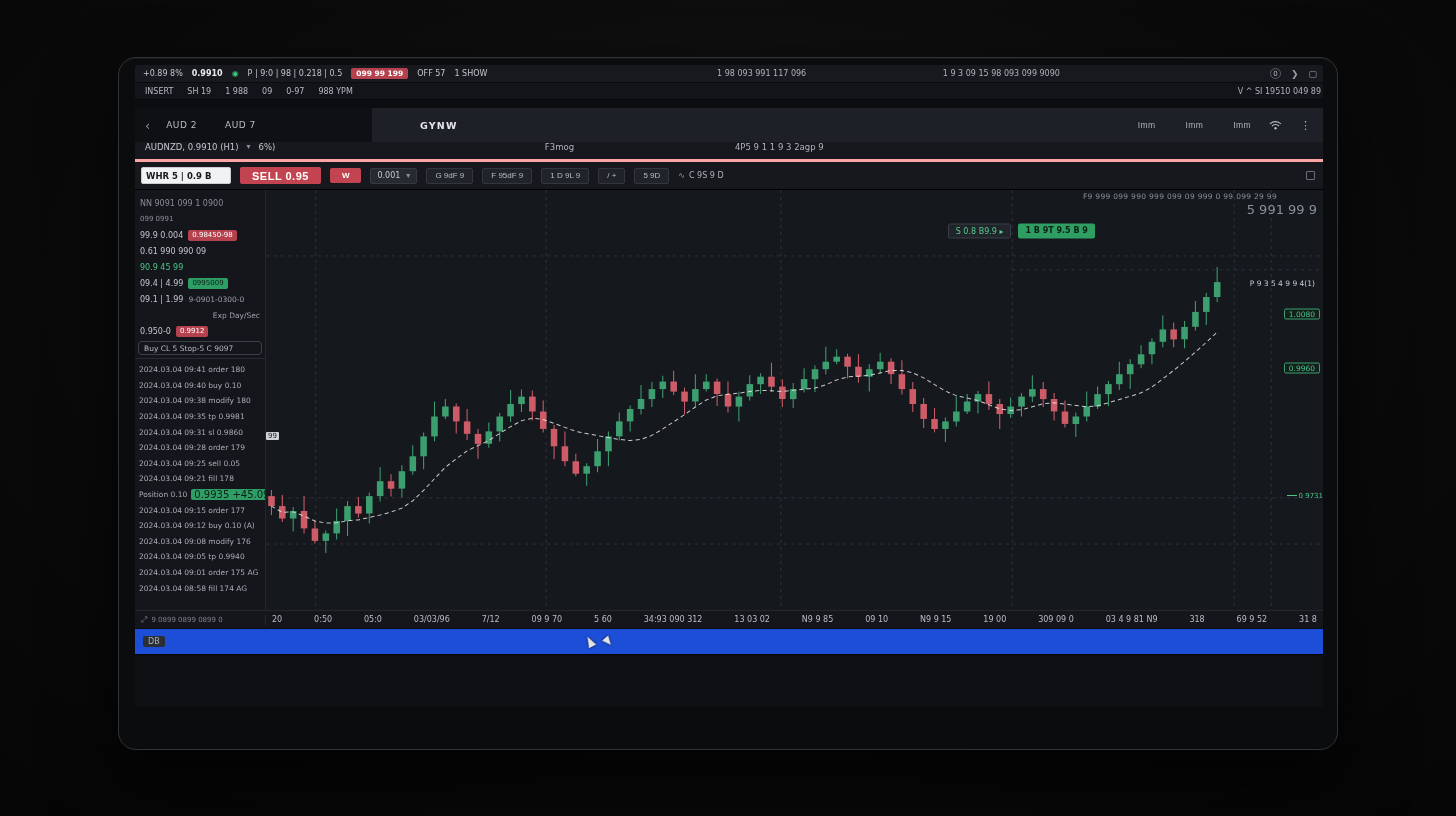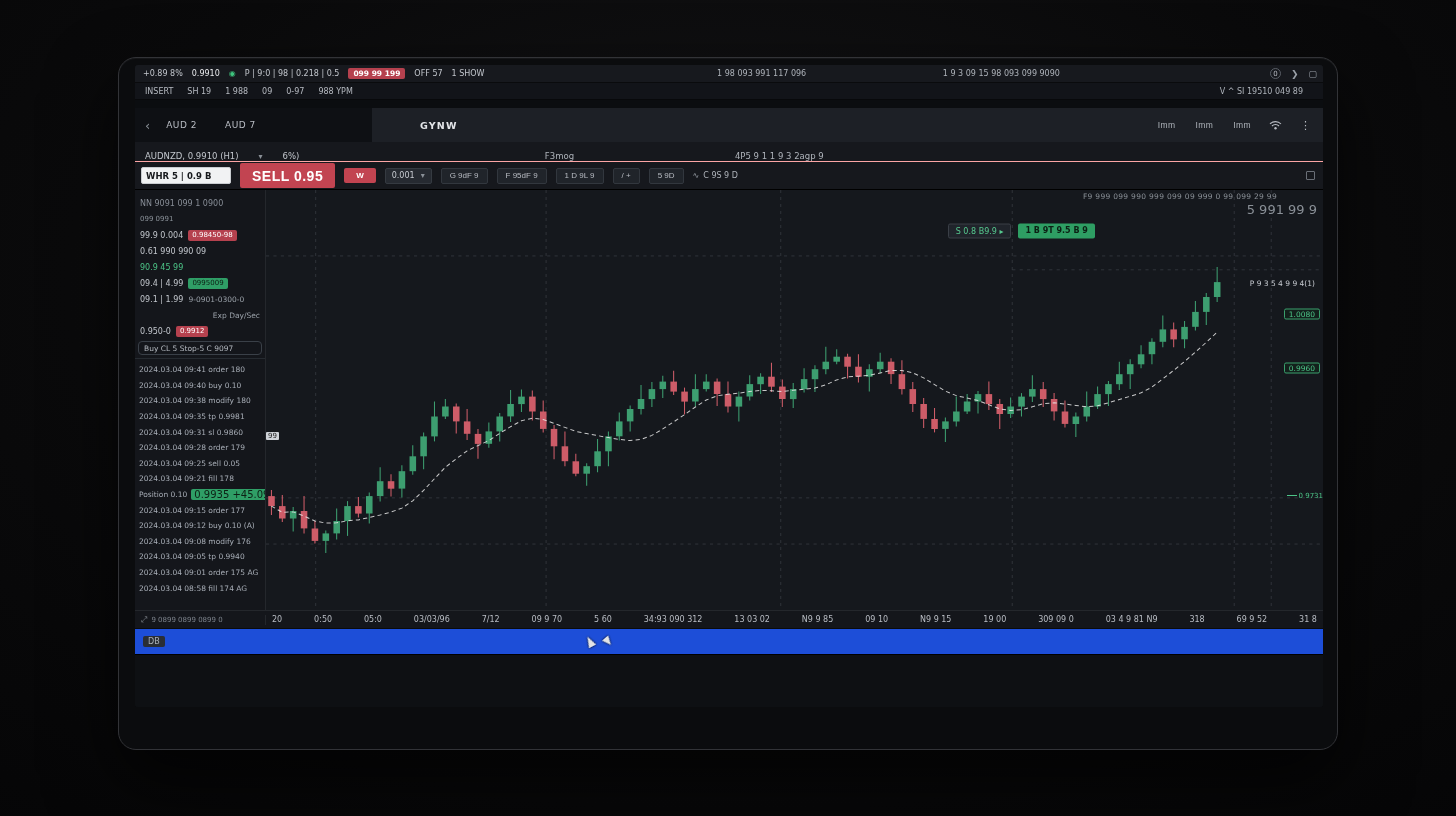--- a/index.html
+++ b/index.html
@@ -16,61 +16,61 @@
     border-radius:3px;overflow:hidden;display:flex;flex-direction:column}
 
   
   .titlebar{height:17px;background:#14161a;display:flex;align-items:center;padding:0 8px;
     font-size:8px;font-weight:bold;letter-spacing:.4px;color:#d4d7db;border-bottom:1px solid #08090b}
   .titlebar .right{margin-left:auto;font-weight:bold;color:#cfd3d8}
 
   
   .tickerbar{height:18px;background:#17191e;border-bottom:1px solid #0a0b0d;position:relative;
     display:flex;align-items:center;gap:9px;padding:0 8px;font-size:8px;color:#c2c6cc;white-space:nowrap}
-  .tk-price{font-weight:normal;color:#e8eaec}
+  .tk-price{font-weight:bold;color:#e8eaec}
   .tk-link{color:#3ec57e;font-size:8px}
   .badge-red{background:#b5414e;color:#fff;font-size:7.5px;padding:1px 5px;border-radius:2px;font-weight:bold}
   .tk-center{position:absolute;left:49%;color:#aeb3ba}
   .tk-account{position:absolute;left:68%;color:#aeb3ba}
   .tk-rightgrp{position:absolute;right:6px;display:flex;align-items:center;gap:10px}
   .tk-count{width:11px;height:11px;border:1px solid #5a5f67;border-radius:50%;font-size:7px;
     display:flex;align-items:center;justify-content:center;color:#b9bdc4}
   .tk-ico{color:#9aa0a8;font-size:9px}
 
   
   .menubar{height:17px;background:#121419;border-bottom:1px solid #08090b;position:relative;
     display:flex;align-items:center;gap:14px;padding:0 10px;font-size:8px;color:#b6bac1}
-  .menubar .right{position:absolute;right:20px;color:#aeb3ba}
+  .menubar .right{position:absolute;right:2px;color:#aeb3ba}
   .gapstrip{height:8px;background:#0b0d10}
 
   
   .tabbar{height:34px;background:#0f1115;display:flex;align-items:stretch}
   .tab-left{width:237px;display:flex;align-items:center;gap:6px;padding:0 10px;background:#0e1014}
   .chev{color:#8a9097;font-size:13px;line-height:1}
   .tab{font-size:9px;color:#b9bdc4;padding:4px 10px;letter-spacing:.5px}
   .tab-active-area{flex:1;background:#1d2026;display:flex;align-items:center;position:relative}
   .tab-active-label{margin-left:48px;font-size:9.5px;font-weight:bold;letter-spacing:1.2px;color:#e4e6e9}
   .tab-right{position:absolute;right:12px;display:flex;align-items:center;gap:18px}
   .tf-btn{font-size:8.5px;color:#aeb3ba;background:transparent;border:none;letter-spacing:.4px}
   .kebab{color:#b9bdc4;font-size:11px}
 
   
-  .inforow{height:20px;background:#16181d;border-bottom:1px solid #fca5a5;position:relative;
-    display:flex;align-items:flex-end;gap:20px;padding:0 10px;font-size:8.5px;color:#c2c6cc}
+  .inforow{height:20px;background:#16181d;border-bottom:3px solid #fca5a5;position:relative;
+    display:flex;align-items:flex-start;gap:8px;padding:0 10px;font-size:8.5px;color:#c2c6cc}
   .caret{color:#8a9097;font-size:8px}
   .inforow .c1{position:absolute;left:34.5%;color:#aeb3ba}
   .inforow .c2{position:absolute;left:50.5%;color:#aeb3ba}
 
   
   .toolbar{height:28px;background:#16181d;border-bottom:1px solid #000;position:relative;
     display:flex;align-items:center;gap:9px;padding:0 6px}
   .sym-input{width:90px;height:17px;background:#f1f2f3;color:#17191c;border:1px solid #c9ccd0;
     border-radius:2px;font-size:8.5px;font-weight:bold;padding:0 4px;font-family:inherit}
-  .btn-sell{height:25px;background:#c24451;color:#fff;border:none;border-radius:2px;
-    font-size:14px;font-weight:bold;padding:0 12px;letter-spacing:.5px}
+  .btn-sell{height:17px;background:#c24451;color:#fff;border:none;border-radius:2px;
+    font-size:11px;font-weight:bold;padding:0 12px;letter-spacing:.5px}
   .btn-buy{height:15px;background:#c24451;color:#fff;border:none;border-radius:2px;
     font-size:8px;font-weight:bold;padding:0 12px}
   .lot-select{height:16px;background:#262a31;border:1px solid #353a41;border-radius:2px;color:#c8ccd2;
     display:flex;align-items:center;gap:6px;font-size:8px;padding:0 6px}
   .ghost-btn{height:16px;background:#20242a;border:1px solid #32373e;border-radius:2px;color:#b9bdc4;
     font-size:8px;padding:0 8px}
   .ind-btn{height:16px;background:transparent;border:none;color:#aeb3ba;font-size:8px;
     display:flex;align-items:center;gap:4px}
   .wave{color:#9aa0a8}
   .tb-expand{position:absolute;right:8px;width:9px;height:9px;border:1px solid #6a6f77;border-radius:1px}
@@ -172,21 +172,21 @@
       <div class="tab-left">
         <span class="chev">‹</span>
         <span style="display:flex;gap:8px">
             <span class="tab">AUD 2</span>
             <span class="tab">AUD 7</span>
           </span>
       </div>
       <div class="tab-active-area">
         <span class="tab-active-label">GYNW</span>
         <span class="tab-right">
-          <span style="display:flex;gap:20px">
+          <span style="display:flex;gap:30px">
               <button class="tf-btn">Imm</button>
               <button class="tf-btn">Imm</button>
               <button class="tf-btn">Imm</button>
             </span>
           <svg width="13" height="10" viewBox="0 0 13 10">
             <path d="M1 4 A7.5 7.5 0 0 1 12 4" fill="none" stroke="#b9bdc4" stroke-width="1.1"></path>
             <path d="M3 6 A4.8 4.8 0 0 1 10 6" fill="none" stroke="#b9bdc4" stroke-width="1.1"></path>
             <circle cx="6.5" cy="8.3" r="1.2" fill="#b9bdc4"></circle>
           </svg>
           <span class="kebab">⋮</span>

